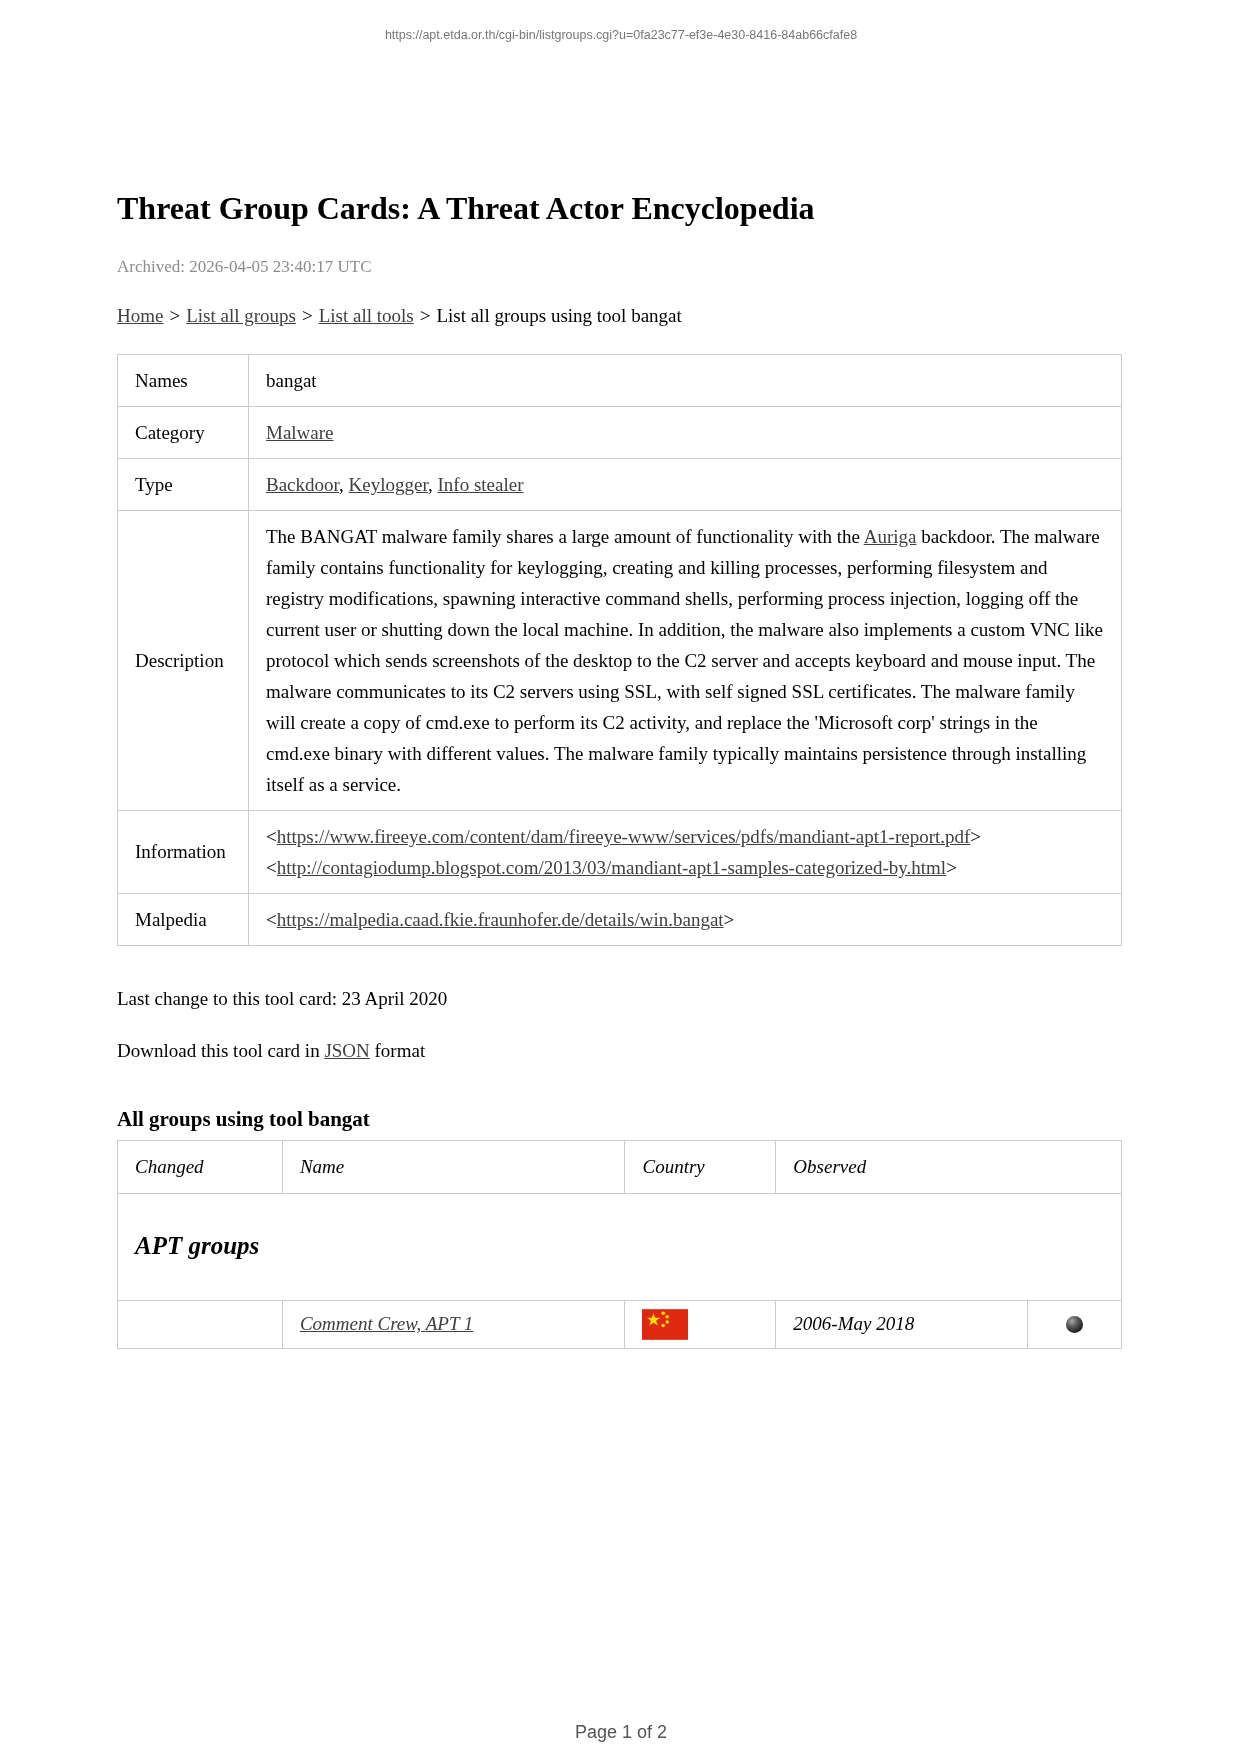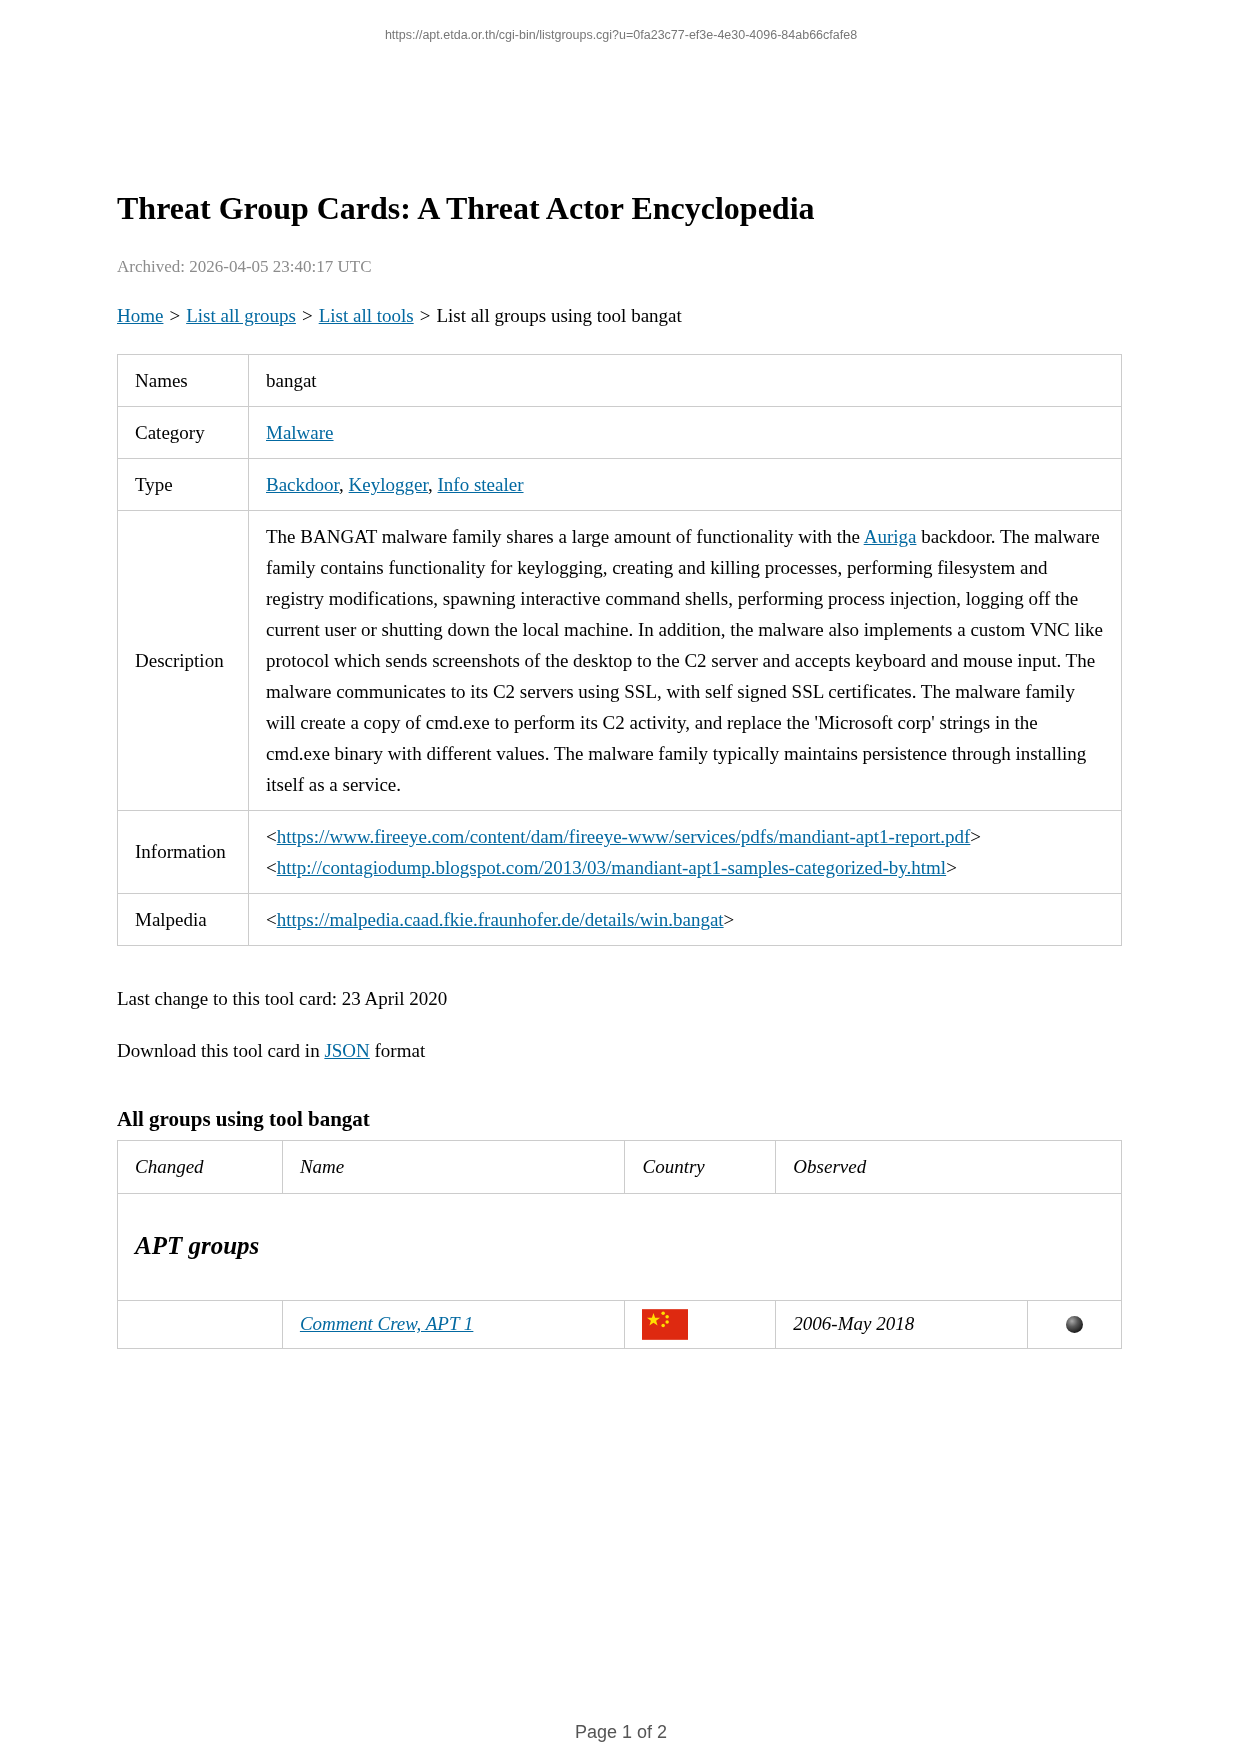--- a/index.html
+++ b/index.html
@@ -8,21 +8,21 @@
     width:1242px; height:1756px; position:relative;
     background:#ffffff; color:#000;
     font-family:"Liberation Serif", serif;
   }
   .url-bar {
     padding-top:28px; text-align:center;
     font-family:"Liberation Sans", sans-serif;
     font-size:12.5px; color:#777;
   }
   .container { width:854px; margin-left:117px; }
-  a { color:#0369a1; text-decoration:underline; cursor:pointer; }
+  a { color:#404040; text-decoration:underline; cursor:pointer; }
   h1 { font-size:32px; font-weight:bold; margin:148px 0 0 0; line-height:1.15; }
   .archived { margin-top:30px; font-size:17px; color:#8c8c8c; }
   .breadcrumb { margin-top:27px; font-size:19px; line-height:24px; }
   .breadcrumb .sep { margin:0 6px; color:#000; }
   .tool-heading {
     margin-top:72px; display:flex; align-items:center; gap:13px;
     font-size:22px; font-weight:bold;
   }
   .tool-heading svg { display:block; margin-top:-4px; }
 
@@ -53,21 +53,21 @@
   .footer {
     position:absolute; left:0; top:1722px; width:100%;
     text-align:center; font-family:"Liberation Sans", sans-serif;
     font-size:18px; color:#555;
   }
   .comma { white-space:pre; }
 </style>
 </head>
 <body>
 
-<div class="url-bar">https://apt.etda.or.th/cgi-bin/listgroups.cgi?u=0fa23c77-ef3e-4e30-4096-84ab66cfafe8</div>
+<div class="url-bar">https://apt.etda.or.th/cgi-bin/listgroups.cgi?u=0fa23c77-ef3e-4e30-8416-84ab66cfafe8</div>
 
 <div class="container">
 
   <h1>Threat Group Cards: A Threat Actor Encyclopedia</h1>
 
   <div class="archived">Archived: 2026-04-05 23:40:17 UTC</div>
 
   <div class="breadcrumb">
     <a>Home</a><span class="sep">&gt;</span><a>List all groups</a><span class="sep">&gt;</span><a>List all tools</a><span class="sep">&gt;</span><span>List all groups using tool bangat</span>
   </div>

